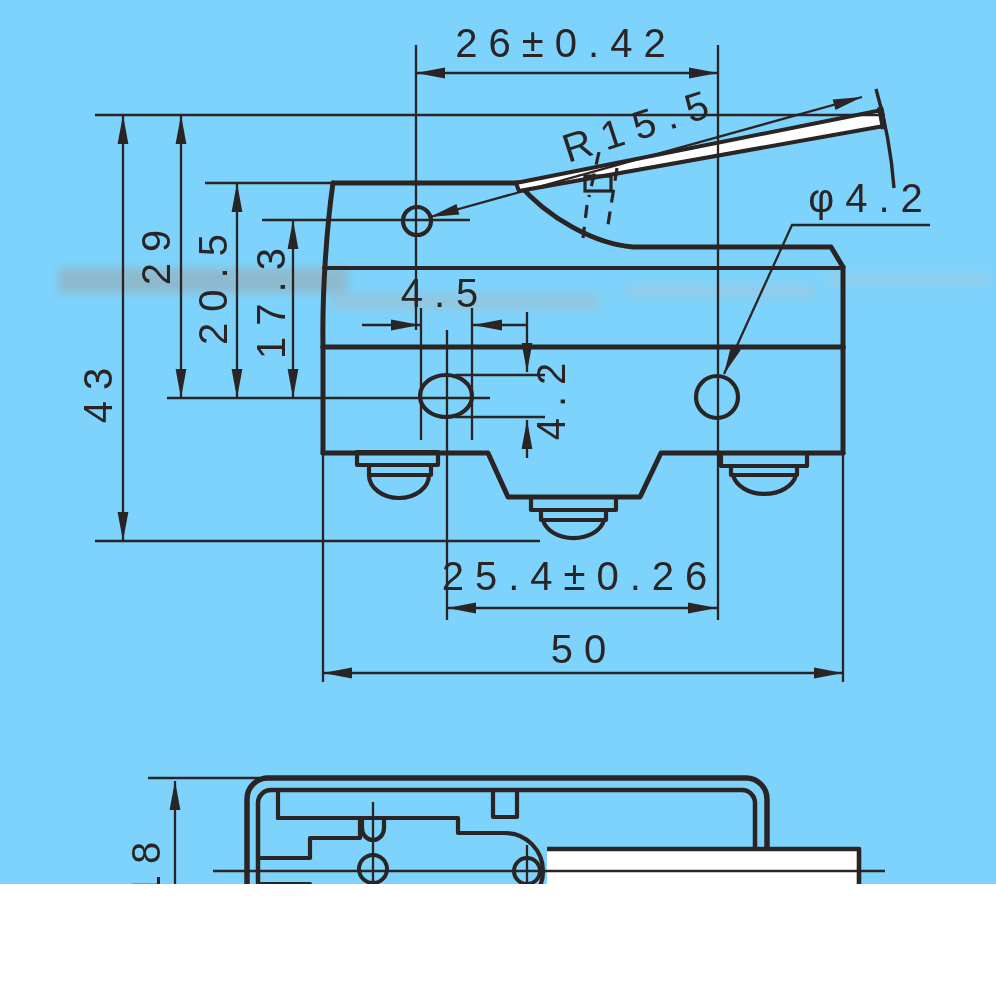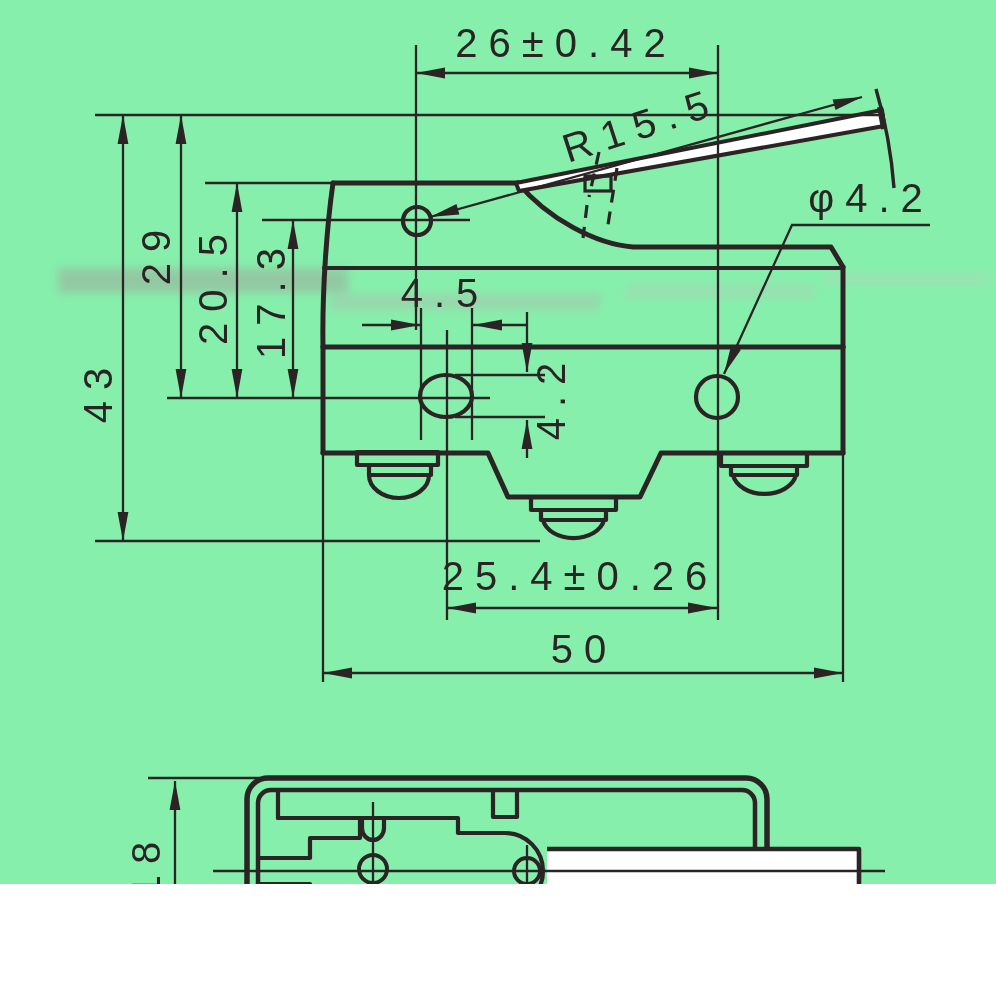--- a/index.html
+++ b/index.html
@@ -1,16 +1,16 @@
 <!DOCTYPE html>
 <html><head>
 <meta charset="utf-8">
 <style>
   html,body{margin:0;padding:0;background:#ffffff;}
-  .page{width:996px;height:884px;background:#86efac;position:relative;overflow:hidden;}
+  .page{width:996px;height:884px;background:#7dd3fc;position:relative;overflow:hidden;}
   svg{display:block;}
   .thick{stroke:#2b2424;stroke-width:5;fill:none;stroke-linejoin:round;stroke-linecap:round;}
   .mid{stroke:#2b2424;stroke-width:4.2;fill:none;stroke-linejoin:round;stroke-linecap:round;}
   .dim{stroke:#2b2424;stroke-width:2.3;fill:none;}
   .dash{stroke:#2b2424;stroke-width:3.2;fill:none;stroke-dasharray:13 9;}
   .whitefill{fill:#ffffff;stroke:#2b2424;stroke-width:5;stroke-linejoin:round;}
   .txt{font-family:"Liberation Sans",sans-serif;font-size:40px;letter-spacing:11px;fill:#2b2424;}
 </style>
 </head>
 <body>

